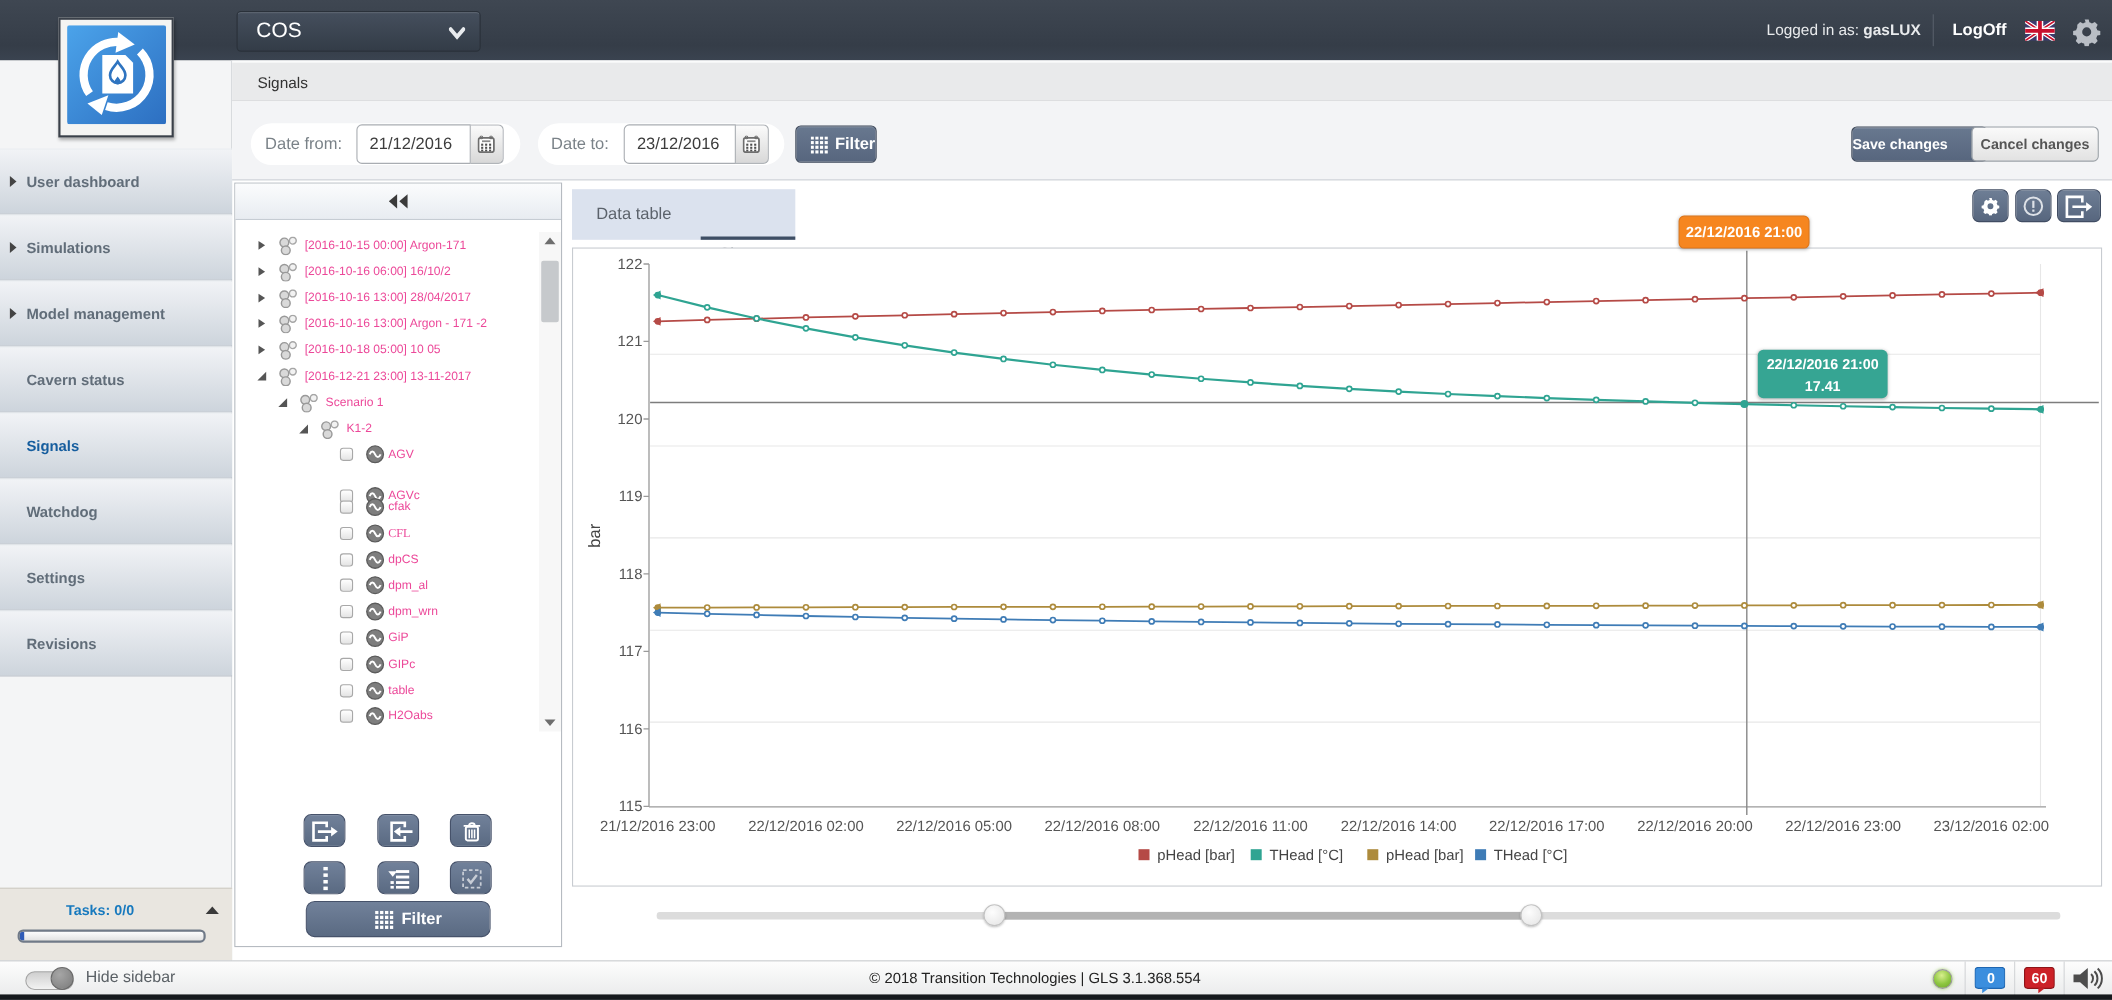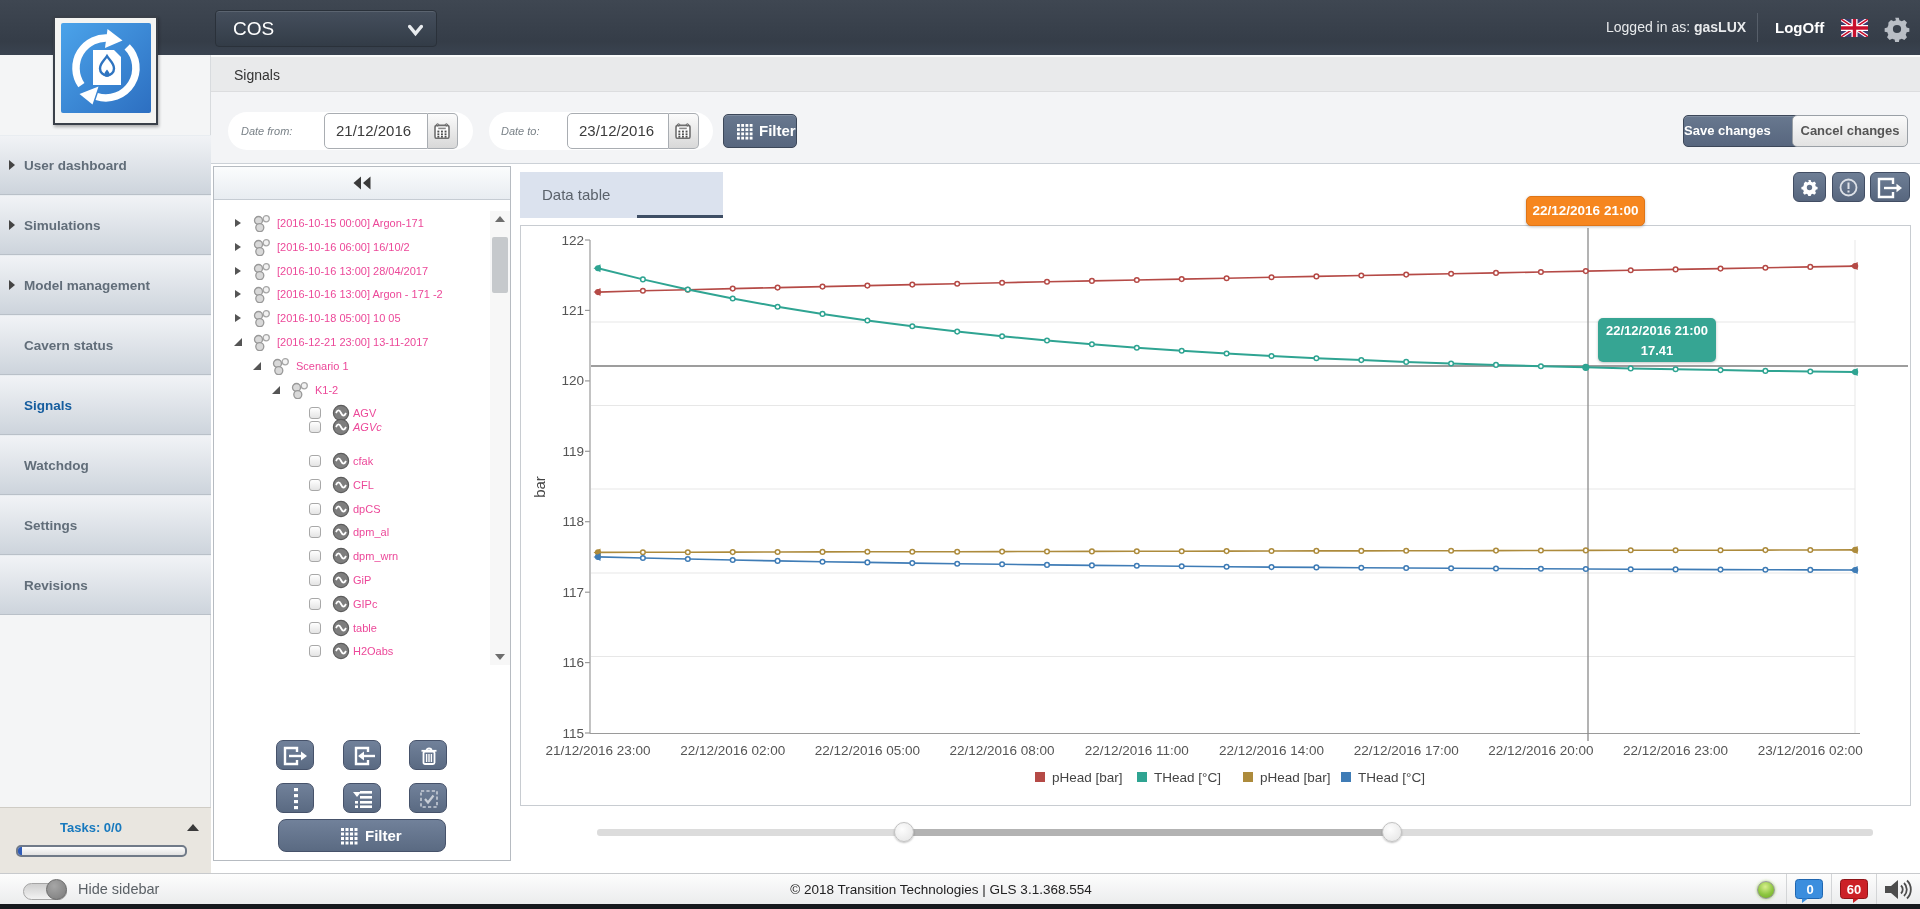--- a/index.html
+++ b/index.html
@@ -13,21 +13,21 @@
 
 #logobox { left:53px; top:16px; width:105px; height:109px; background:#f4f4f2; border:2px solid #3a4049; box-shadow:1px 2px 3px rgba(0,0,0,.3); z-index:5; }
 
 #sidebar { left:0; top:55px; width:211px; height:818px; background:#f4f5f6; border-right:1px solid #d8dbde; }
 .mitem { position:absolute; left:0; width:211px; height:60px; background:linear-gradient(#f1f3f6,#cdd4dc); border-top:1px solid #e9edf1; border-bottom:1px solid #b9c0c8; color:#616d79; font-size:13.5px; font-weight:bold; line-height:60px; padding-left:24px; }
 .mitem .car { position:absolute; left:9px; top:24px; width:0; height:0; border-left:6px solid #444; border-top:5px solid transparent; border-bottom:5px solid transparent; }
 
 #crumb { left:211px; top:55px; width:1709px; height:37px; background:#e9eaeb; border-top:2px solid #fafbfb; border-bottom:1px solid #dcdddf; color:#333; font-size:14px; line-height:37px; padding-left:23px; }
 #filterrow { left:211px; top:92px; width:1709px; height:72px; background:#f3f4f6; border-bottom:1px solid #ccd1d7; }
 .pill { position:absolute; top:20px; height:38px; background:#fff; border-radius:19px; }
-.pill .lbl { color:#7a8288; font-size:11px; line-height:38px; position:absolute;font-style:italic; }
+.pill .lbl { color:#7a8288; font-size:15px; line-height:38px; position:absolute; }
 .dinput { position:absolute; top:1px; height:36px; background:#fff; border:1px solid #a9adb2; border-radius:5px 0 0 5px; font-size:15px; color:#3c3c3c; line-height:34px; padding-left:11px; }
 .calbtn { position:absolute; top:1px; width:30px; height:36px; background:linear-gradient(#fbfbfb,#d8d8d8); border:1px solid #a9adb2; border-left:none; border-radius:0 5px 5px 0; }
 .slatebtn { background:linear-gradient(#68788f,#57667e); border:1px solid #3c4759; border-radius:5px; color:#fff; font-weight:bold; box-shadow:inset 0 1px 0 rgba(255,255,255,.15); }
 #savebtn { left:1683px; top:115px; width:124px; height:32px; font-size:13px; text-align:left; line-height:30px; }
 #cancelbtn { left:1792px; top:115px; width:116px; height:32px; background:linear-gradient(#fafafa,#e2e2e2); border:1px solid #9aa0a6; border-radius:5px; color:#555; font-weight:bold; font-size:13px; text-align:center; line-height:30px; }
 
 #tree { left:213px; top:166px; width:298px; height:695px; background:#fff; border:1px solid #b6bbc1; }
 #treehdr { left:0; top:0; width:296px; height:33px; background:linear-gradient(#fbfcfd,#e8ecf1); border-bottom:1px solid #c6ccd3; }
 .trow { position:absolute; height:24px; font-size:11px; color:#ec4899; line-height:24px; white-space:nowrap; }
 .car-c { position:absolute; width:0; height:0; border-left:6px solid #555; border-top:4.5px solid transparent; border-bottom:4.5px solid transparent; }
@@ -277,37 +277,37 @@
         <span style="position:absolute; left:101px;">K1-2</span>
       </div>
   <div class="trow" style="left:0; top:234px; width:280px;">
         <span class="cbx" style="left:95px; top:6px;"></span>
         <svg style="position:absolute; left:118px; top:3px;" width="18" height="18" viewBox="0 0 18 18">
           <circle cx="9" cy="9" r="7.6" fill="#7e7e7e" stroke="#5c5c5c" stroke-width="1.2"></circle>
           <path d="M4 9 c1.6-3.4 3.4-3.4 5 0 s3.4 3.4 5 0" fill="none" stroke="#fff" stroke-width="1.8"></path>
         </svg>
         <span style="position:absolute; left:139px;">AGV</span>
       </div>
-  <div class="trow" style="left:0; top:248px; width:280px;font-style:italic;">
+  <div class="trow" style="left:0; top:272px; width:280px;">
         <span class="cbx" style="left:95px; top:6px;"></span>
         <svg style="position:absolute; left:118px; top:3px;" width="18" height="18" viewBox="0 0 18 18">
           <circle cx="9" cy="9" r="7.6" fill="#7e7e7e" stroke="#5c5c5c" stroke-width="1.2"></circle>
           <path d="M4 9 c1.6-3.4 3.4-3.4 5 0 s3.4 3.4 5 0" fill="none" stroke="#fff" stroke-width="1.8"></path>
         </svg>
         <span style="position:absolute; left:139px;">AGVc</span>
       </div>
   <div class="trow" style="left:0; top:282px; width:280px;">
         <span class="cbx" style="left:95px; top:6px;"></span>
         <svg style="position:absolute; left:118px; top:3px;" width="18" height="18" viewBox="0 0 18 18">
           <circle cx="9" cy="9" r="7.6" fill="#7e7e7e" stroke="#5c5c5c" stroke-width="1.2"></circle>
           <path d="M4 9 c1.6-3.4 3.4-3.4 5 0 s3.4 3.4 5 0" fill="none" stroke="#fff" stroke-width="1.8"></path>
         </svg>
         <span style="position:absolute; left:139px;">cfak</span>
       </div>
-  <div class="trow" style="left:0; top:306px; width:280px;">
+  <div class="trow" style="left:0; top:306px; width:280px;font-family:Liberation Serif, serif;">
         <span class="cbx" style="left:95px; top:6px;"></span>
         <svg style="position:absolute; left:118px; top:3px;" width="18" height="18" viewBox="0 0 18 18">
           <circle cx="9" cy="9" r="7.6" fill="#7e7e7e" stroke="#5c5c5c" stroke-width="1.2"></circle>
           <path d="M4 9 c1.6-3.4 3.4-3.4 5 0 s3.4 3.4 5 0" fill="none" stroke="#fff" stroke-width="1.8"></path>
         </svg>
         <span style="position:absolute; left:139px;">CFL</span>
       </div>
   <div class="trow" style="left:0; top:330px; width:280px;">
         <span class="cbx" style="left:95px; top:6px;"></span>
         <svg style="position:absolute; left:118px; top:3px;" width="18" height="18" viewBox="0 0 18 18">

